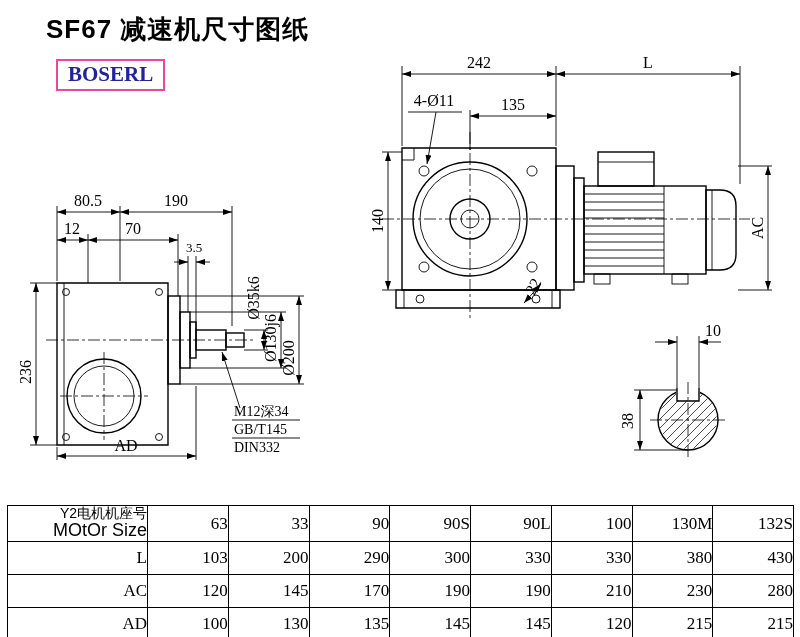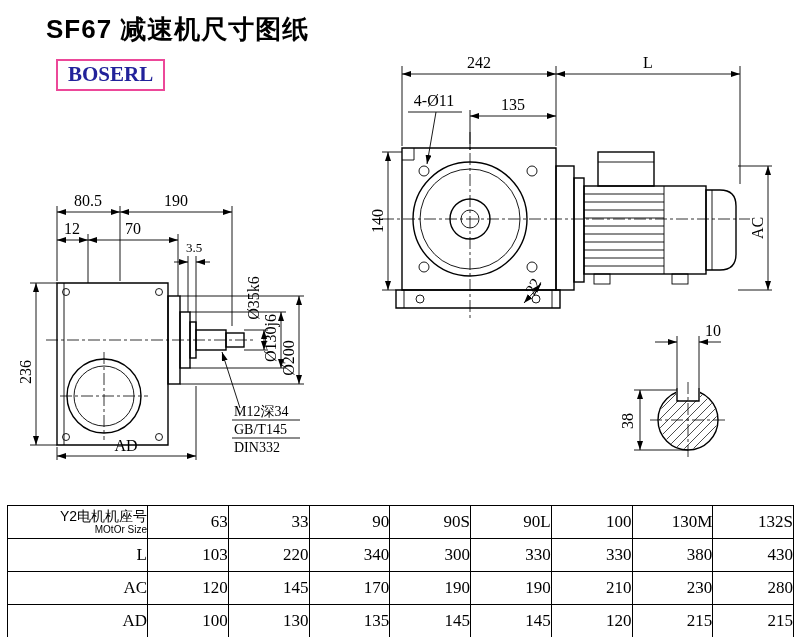--- a/index.html
+++ b/index.html
@@ -27,21 +27,21 @@
   table.spec{
     position:absolute;left:7px;top:505px;width:787px;border-collapse:collapse;
     table-layout:fixed;text-align:center;
   }
   table.spec td{
     border:1.5px solid #000;height:32px;font-family:"Liberation Serif",serif;
     font-size:17px;padding:0;vertical-align:middle;text-align:right;
   }
   td.hdr div{font-family:"Liberation Sans",sans-serif;line-height:1.1;}
   td.hdr .cn{font-size:14px;}
-  td.hdr .en{font-size:10px;}
+  td.hdr .en{font-size:18px;}
 </style>
 </head>
 <body>
 
 <div class="title">SF67 减速机尺寸图纸</div>
 <div class="logo">BOSERL</div>
 
 <svg class="drawing" width="800" height="505" viewBox="0 0 800 505">
   <defs>
     <marker id="ma" markerWidth="10" markerHeight="8" refX="9" refY="3" orient="auto" markerUnits="userSpaceOnUse">
@@ -250,22 +250,22 @@
       <td>90</td>
       <td>90S</td>
       <td>90L</td>
       <td>100</td>
       <td>130M</td>
       <td>132S</td>
     </tr>
     <tr>
       <td>L</td>
       <td>103</td>
-      <td>220</td>
-      <td>340</td>
+      <td>200</td>
+      <td>290</td>
       <td>300</td>
       <td>330</td>
       <td>330</td>
       <td>380</td>
       <td>430</td>
     </tr>
     <tr>
       <td>AC</td>
       <td>120</td>
       <td>145</td>

